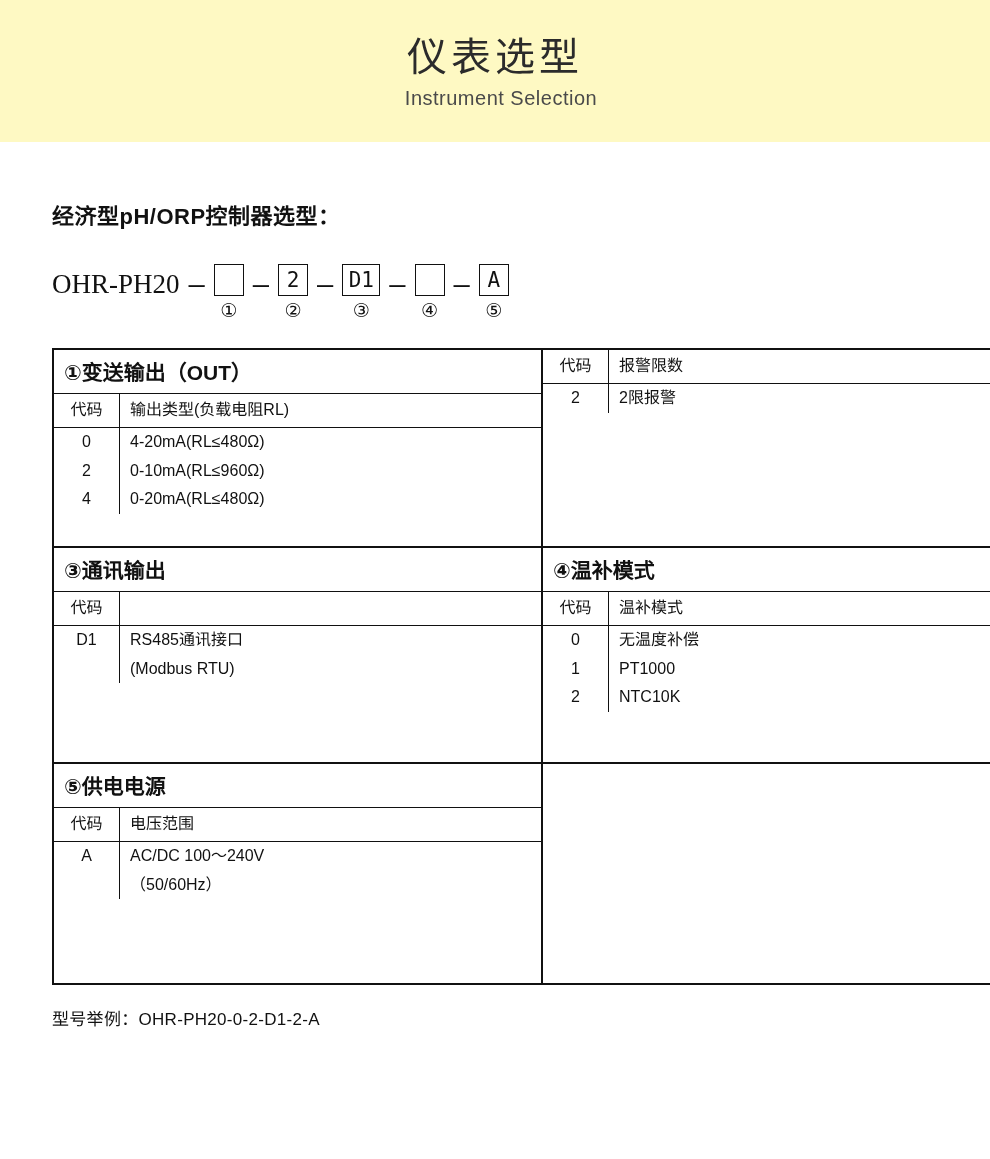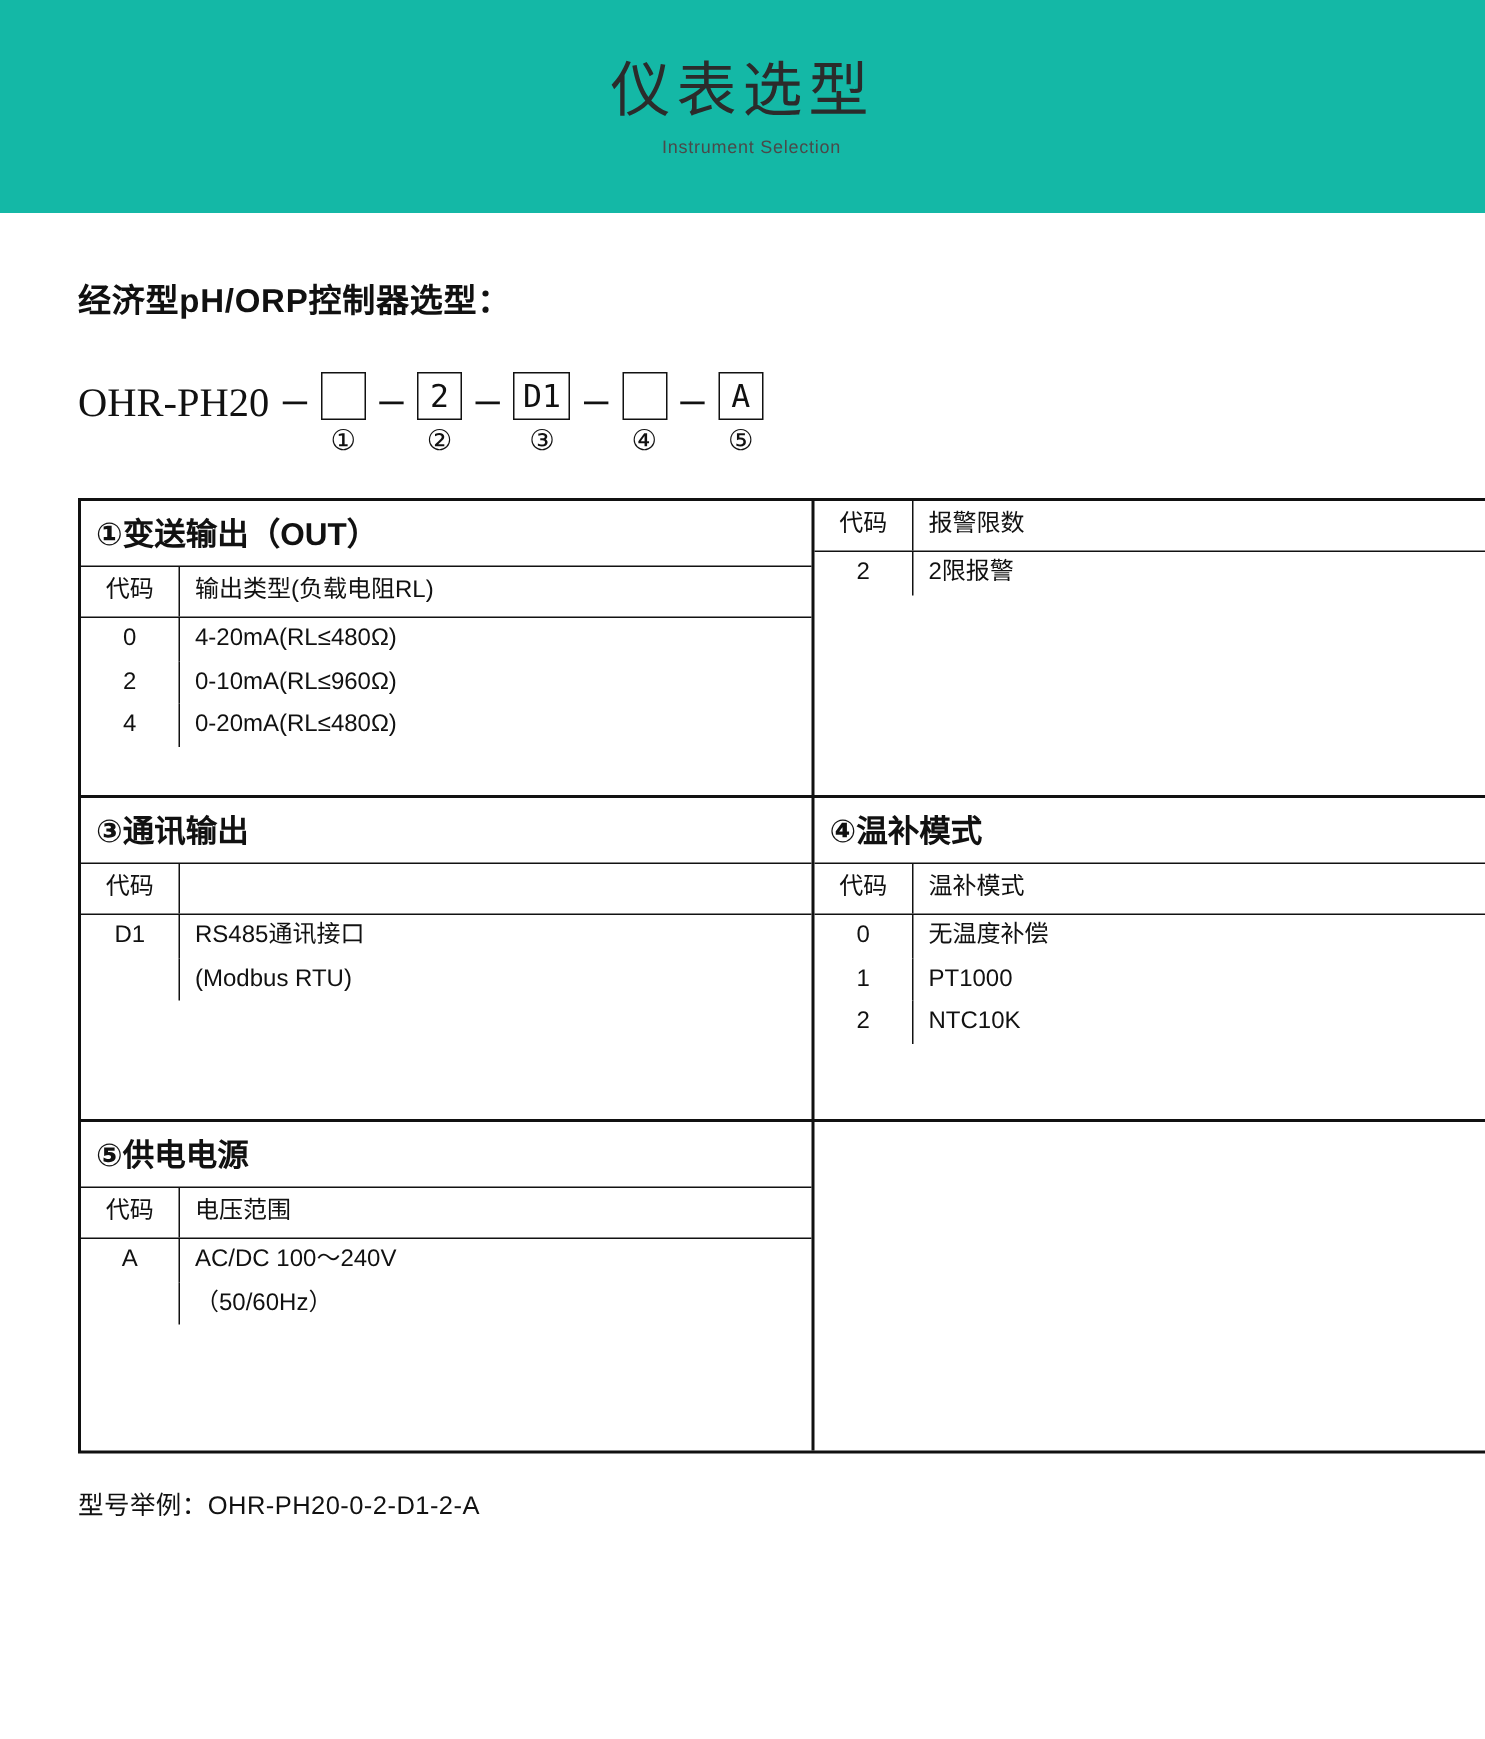--- a/index.html
+++ b/index.html
@@ -12,49 +12,49 @@
     background: #ffffff;
     font-family: "Liberation Sans", "DejaVu Sans", sans-serif;
     color: #111111;
     overflow: hidden;
   }
 
   
   .banner {
     width: 990px;
     height: 142px;
-    background: #14b8a6;
+    background: #fef9c3;
     box-sizing: border-box;
     display: flex;
     flex-direction: column;
     align-items: center;
     justify-content: center;
   }
   .banner-title {
     font-size: 40px;
     font-weight: 400;
     letter-spacing: 4px;
     color: #2b2b2b;
     line-height: 1.2;
   }
   .banner-sub {
     margin-top: 6px;
-    font-size: 12px;
+    font-size: 20px;
     color: #4a4a4a;
     letter-spacing: 0.5px;
     margin-left: 12px;
   }
 
   
   .content {
     padding: 0 52px;
     box-sizing: border-box;
   }
   .section-title {
-    margin-top: 40px;
+    margin-top: 56px;
     font-size: 22px;
     font-weight: bold;
     color: #111;
     letter-spacing: 0.5px;
   }
 
   
   .code-line {
     margin-top: 34px;
     display: flex;

